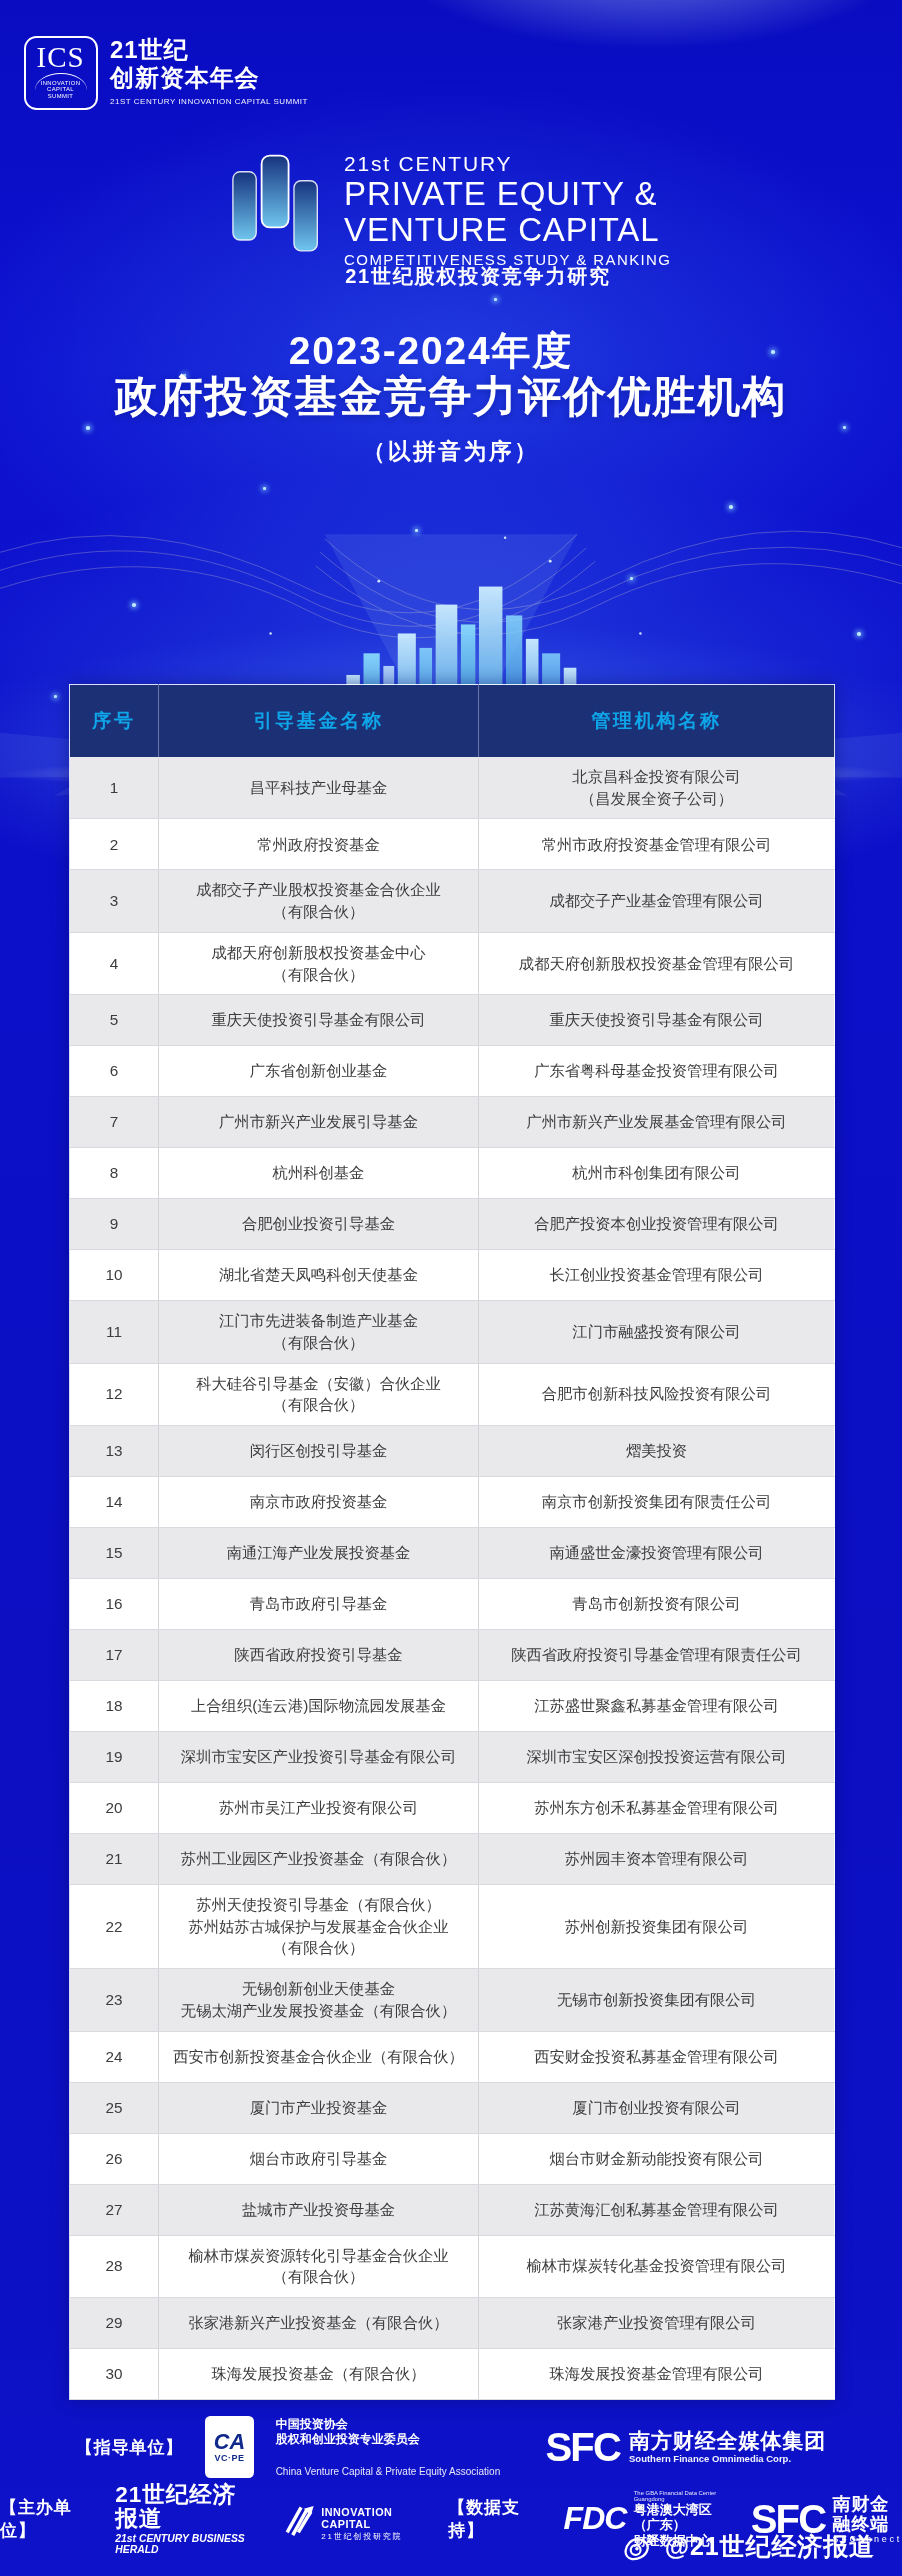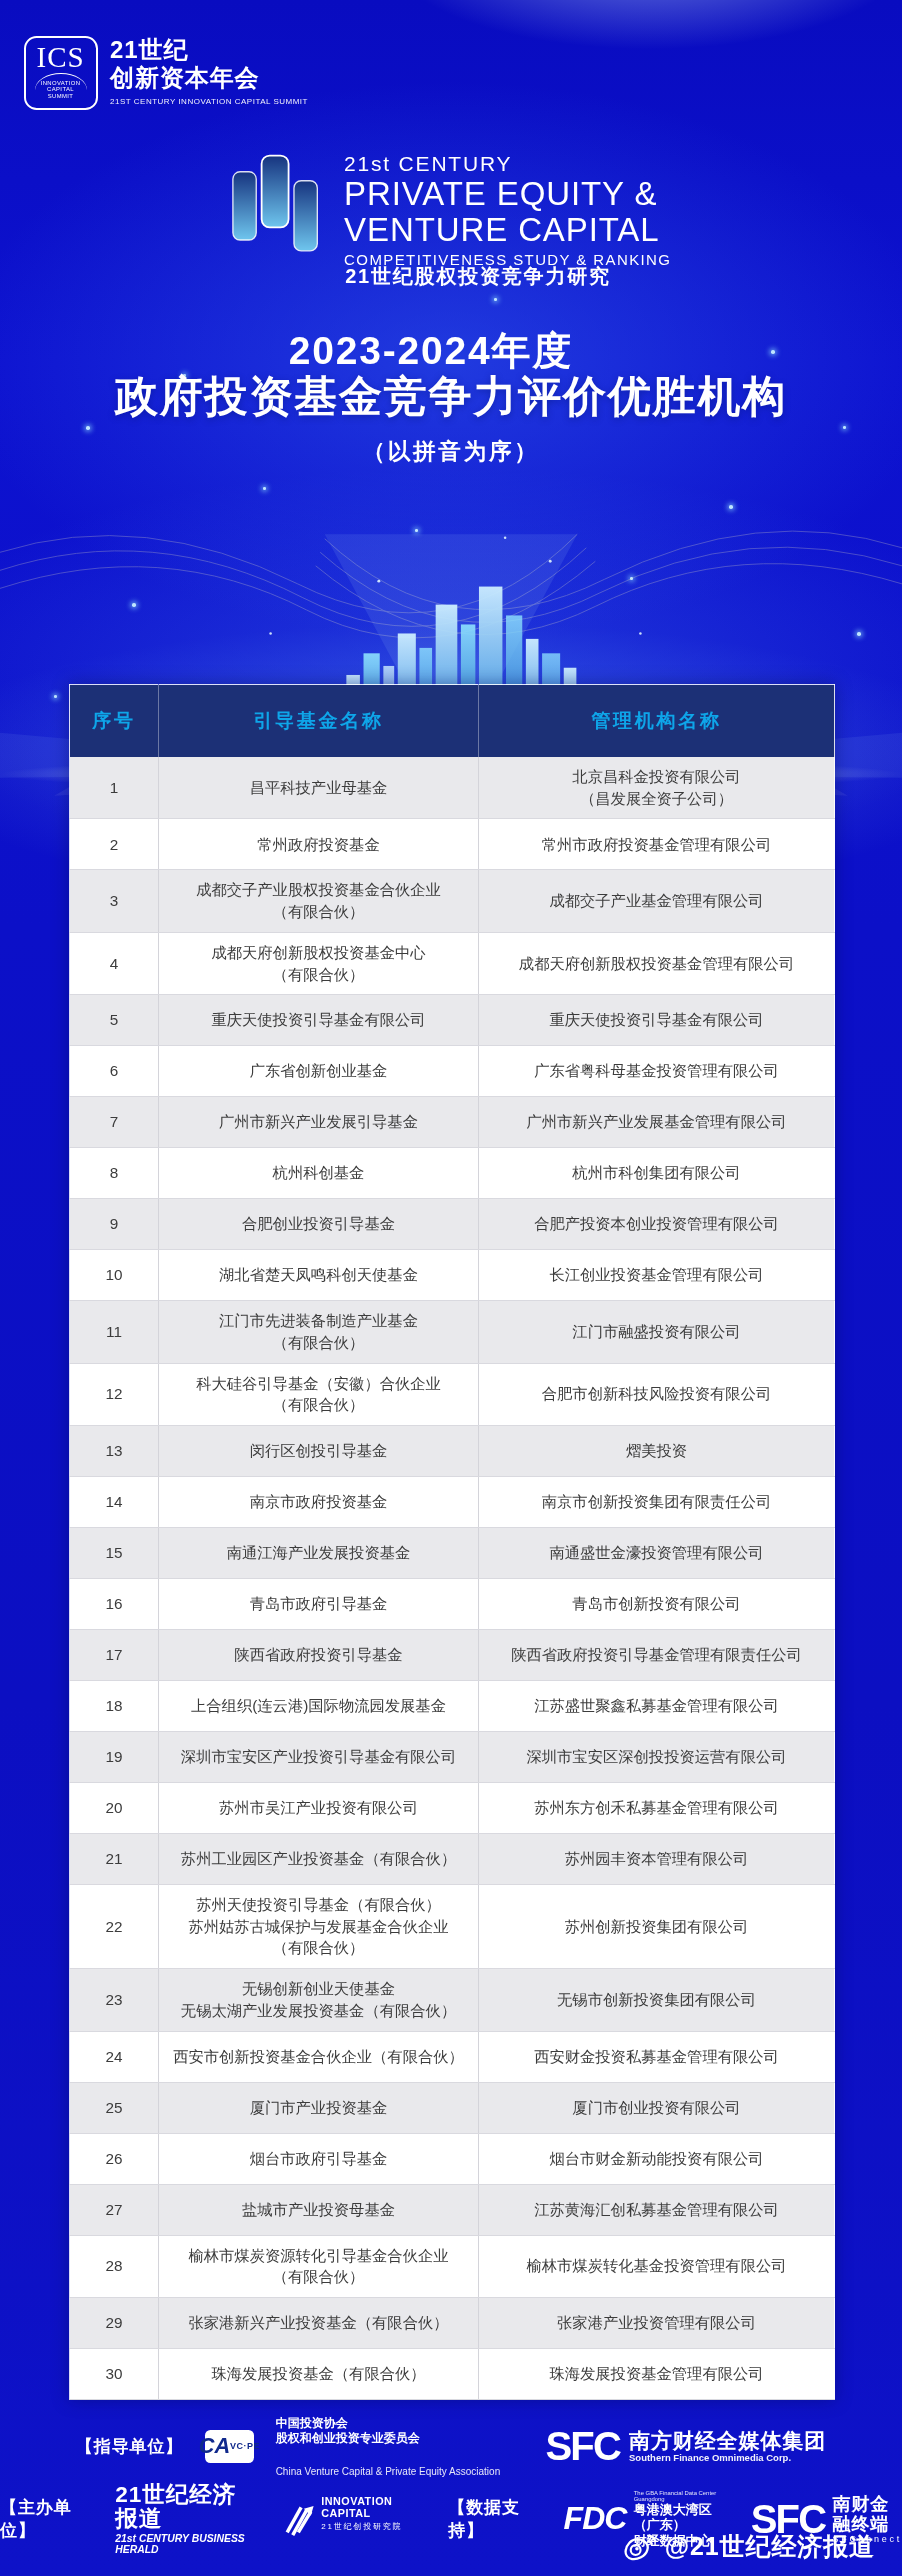--- a/index.html
+++ b/index.html
@@ -45,33 +45,33 @@
     text-align:center;vertical-align:middle;white-space:pre-line;
     border-right:0.9px solid #d4d4da;border-bottom:0.9px solid #d9d9df;box-sizing:border-box;}
   .fund-table td:last-child{border-right:none;}
   .fund-table tbody tr:nth-child(odd) td{background:#e9e9ec;}
   .fund-table col.c1{width:89px;} .fund-table col.c2{width:320px;} .fund-table col.c3{width:356px;}
   
   .f-row{position:absolute;left:0;width:902px;display:flex;justify-content:center;align-items:center;}
   .f-guide{top:2416px;gap:21.7px;}
   .f-host{top:2483px;gap:32px;}
   .f-label{font-size:17px;font-weight:bold;letter-spacing:0.9px;}
-  .ca-box{width:49px;height:33px;background:#fff;border-radius:5.4px;display:flex;flex-direction:row;align-items:center;justify-content:center;color:#10298c;}
+  .ca-box{width:49px;height:62px;background:#fff;border-radius:5.4px;display:flex;flex-direction:column;align-items:center;justify-content:center;color:#10298c;}
   .ca-top{font-size:21.7px;font-weight:900;font-style:italic;line-height:21.7px;}
   .ca-bot{font-size:9px;font-weight:bold;letter-spacing:0.5px;}
   .blk{display:flex;flex-direction:column;justify-content:center;}
   .cvca .l{font-size:12px;font-weight:bold;line-height:15.3px;}
   .cvca .e{font-size:10px;margin-top:19px;opacity:.9;}
   .sfc-wrap{display:flex;align-items:center;gap:9px;margin-left:23.5px;}
   .sfc-logo{font-size:40px;font-weight:900;letter-spacing:-1.8px;line-height:40px;}
   .sfc-name{font-size:21px;font-weight:900;letter-spacing:0.9px;line-height:22.6px;}
   .sfc-sub{font-size:9.5px;font-weight:bold;opacity:.95;}
   .herald-name{font-size:22.6px;font-weight:900;letter-spacing:0.9px;line-height:24px;}
   .herald-sub{font-size:10.4px;font-style:italic;font-weight:bold;margin-top:1.8px;}
-  .innov{display:flex;align-items:flex-start;gap:7.2px;}
+  .innov{display:flex;align-items:flex-end;gap:7.2px;}
   .innov-name{font-size:10.8px;font-weight:bold;letter-spacing:0.5px;}
   .innov-sub{font-size:8px;letter-spacing:1.8px;margin-top:1.8px;}
   .fdc{display:flex;align-items:center;gap:7.2px;}
   .fdc-logo{font-size:32px;font-weight:900;font-style:italic;letter-spacing:-0.9px;}
   .fdc-tiny{font-size:5.9px;opacity:.9;}
   .fdc-l{font-size:13px;font-weight:900;line-height:15.3px;}
   .sfconnect{display:flex;align-items:center;gap:7.2px;}
   .sfc2-name{font-size:18px;font-weight:900;letter-spacing:0.9px;line-height:20px;}
   .sfc2-sub{font-size:9px;letter-spacing:2.7px;}
   .weibo{position:absolute;top:2530px;right:27px;display:flex;align-items:center;gap:7.2px;}

